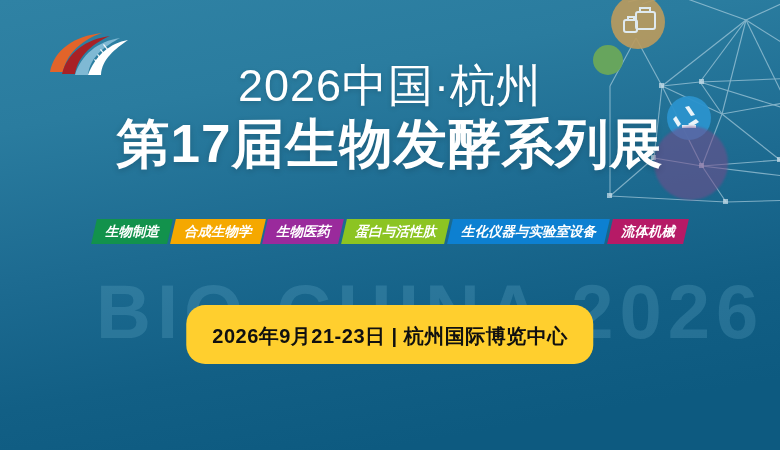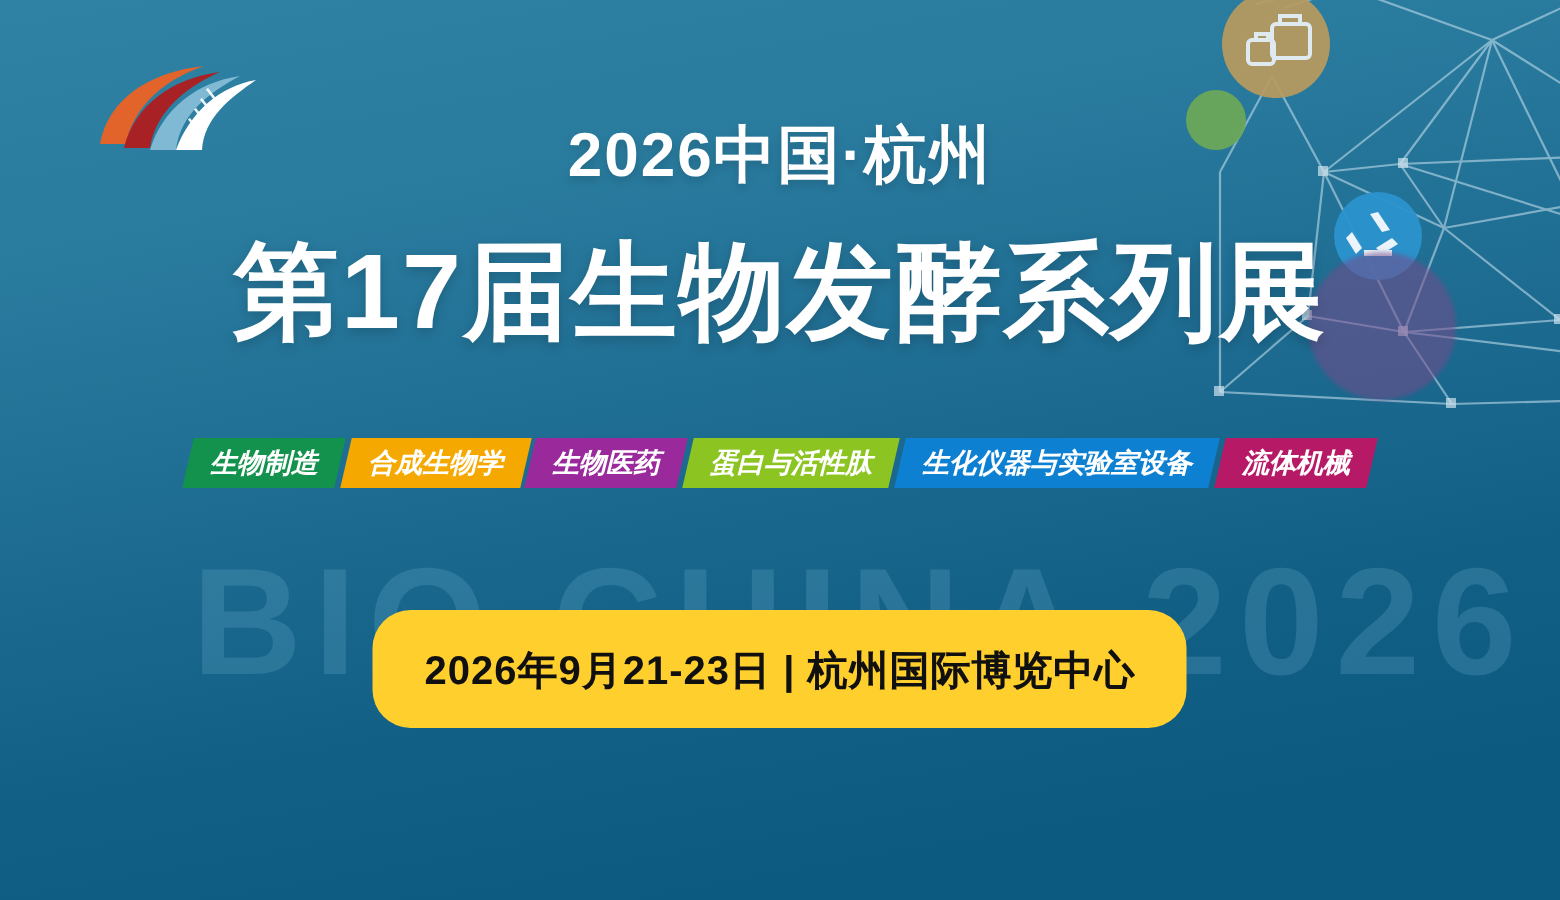--- a/index.html
+++ b/index.html
@@ -79,34 +79,34 @@
 
   
   .title-block {
     position: absolute;
     left: 0;
     top: 62px;
     width: 780px;
     text-align: center;
   }
   .title-line1 {
-    font-size: 31px;
-    font-weight: bold;
+    font-size: 45px;
+    font-weight: normal;
     color: #ffffff;
     line-height: 1.06;
     letter-spacing: 1px;
     text-shadow: 0 2px 5px rgba(0,0,0,0.16);
   }
   .title-line2 {
     font-size: 53px;
     font-weight: bold;
     color: #ffffff;
     line-height: 1.12;
     letter-spacing: 1px;
-    margin-top: 22px;
+    margin-top: 4px;
     text-shadow: 0 2px 6px rgba(0,0,0,0.18);
   }
 
   
   .tags {
     position: absolute;
     left: 0;
     top: 219px;
     width: 780px;
     display: flex;

